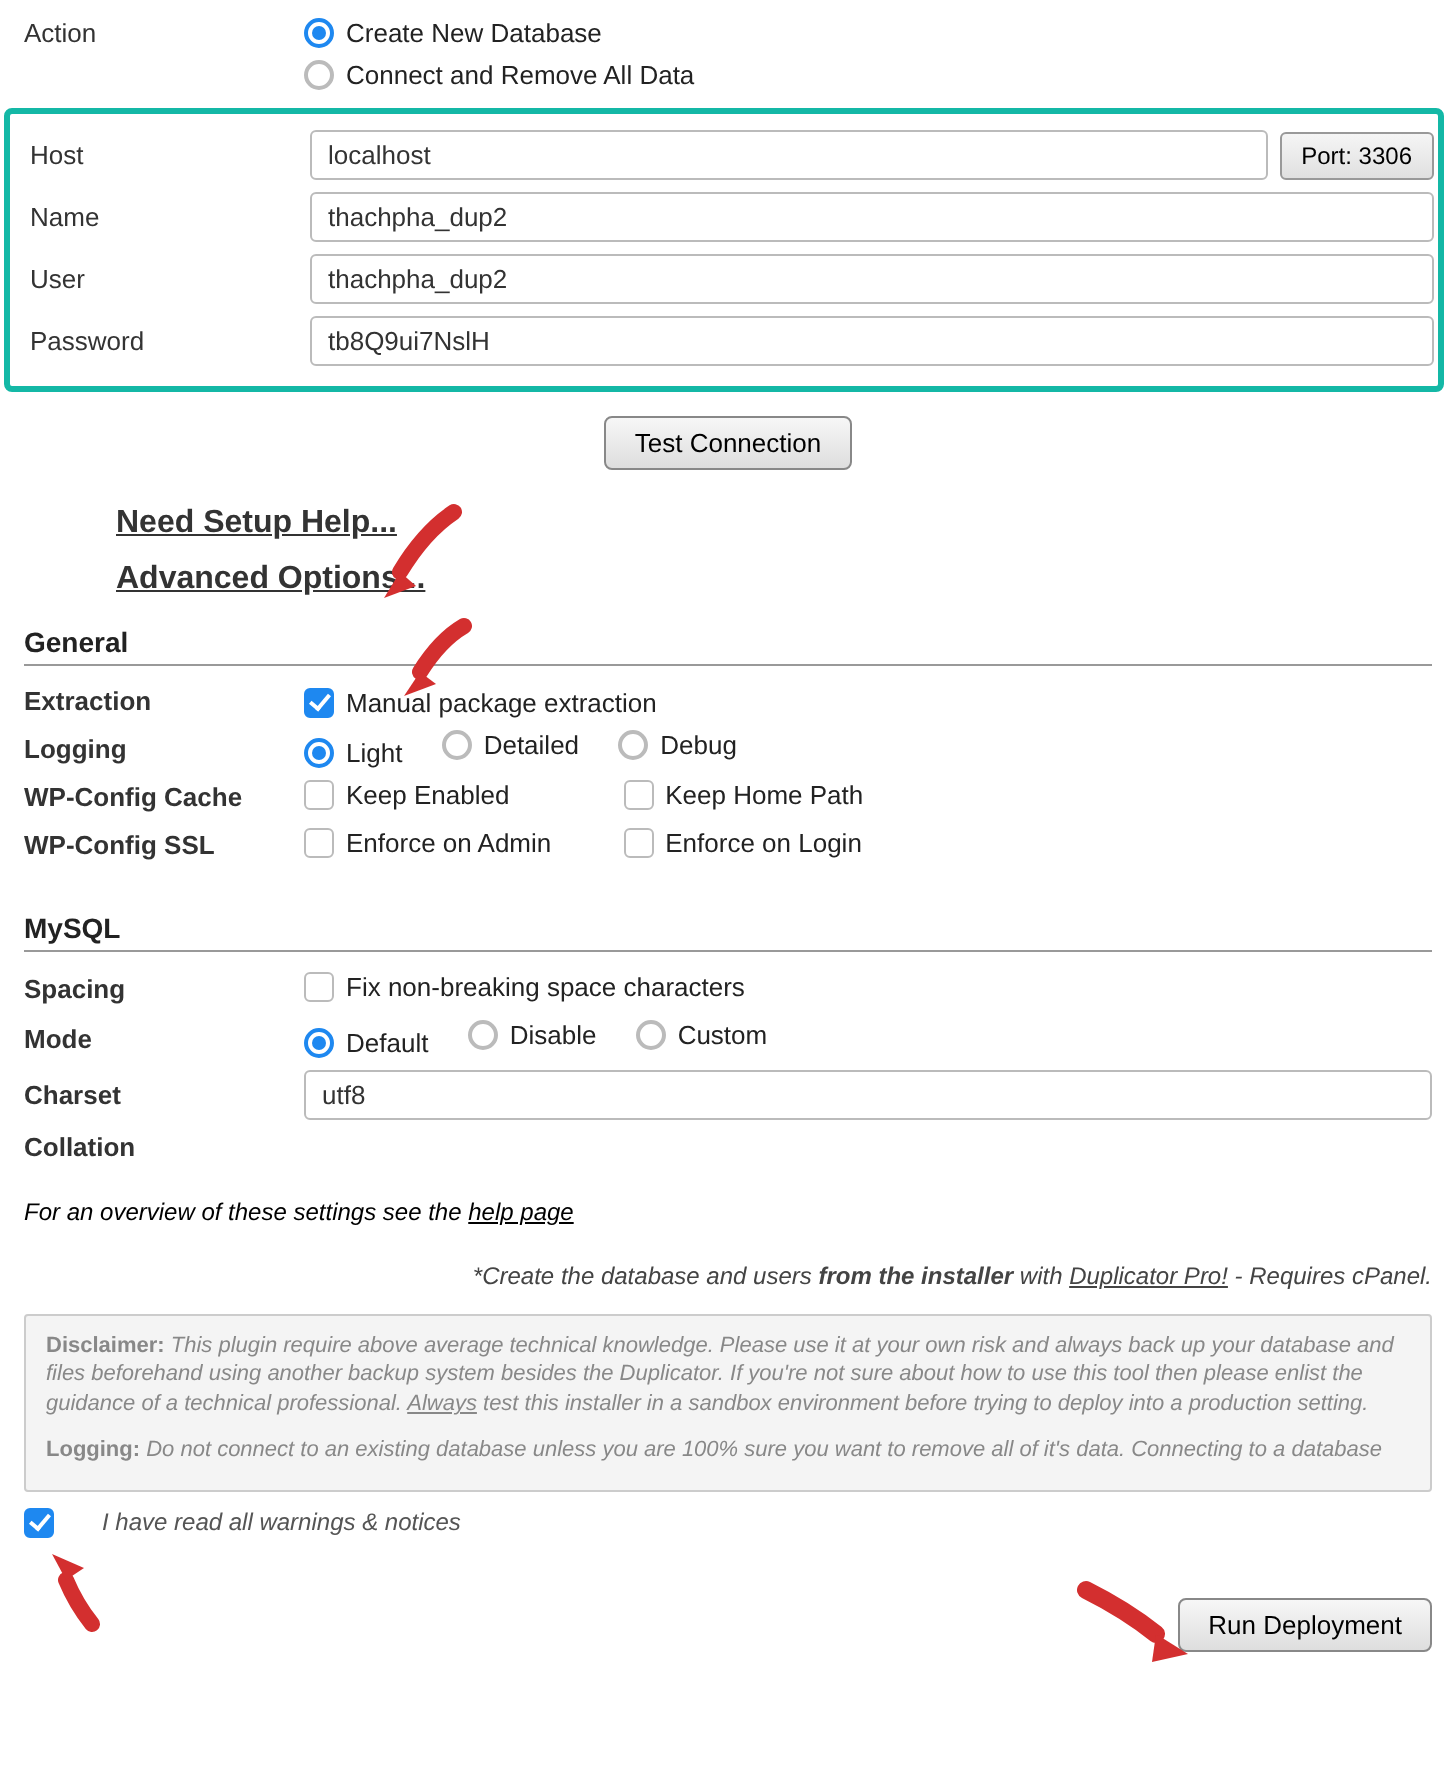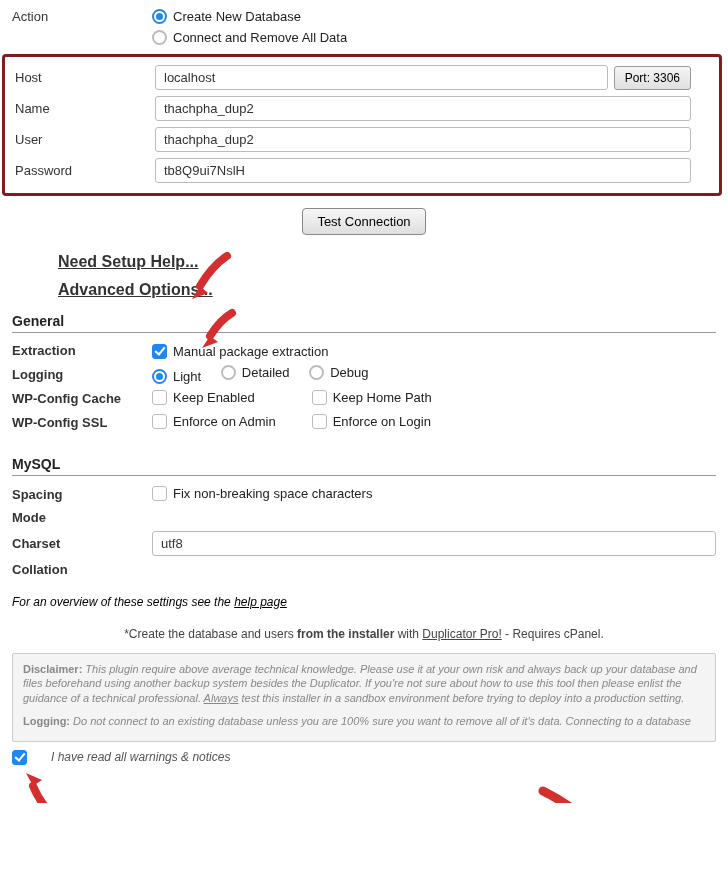--- a/index.html
+++ b/index.html
@@ -19,23 +19,23 @@
   }
   .form-label {
     width: 140px;
     flex-shrink: 0;
     color: #333;
   }
   .form-content {
     flex: 1;
   }
   .highlight-box {
-    border: 3px solid #7f1d1d;
+    border: 3px solid #14b8a6;
     border-radius: 4px;
-    padding: 8px 28px 4px 10px;
+    padding: 8px 2px 4px 10px;
     margin-left: -10px;
     margin-right: -6px;
   }
   input[type="text"] {
     width: 100%;
     padding: 4px 8px;
     font-size: 13px;
     border: 1px solid #bbb;
     border-radius: 3px;
     background: #fff;
@@ -176,24 +176,25 @@
     margin-top: 30px;
   }
   .arrow {
     position: absolute;
     pointer-events: none;
     z-index: 10;
   }
   .pos-rel { position: relative; }
   .form-label.bold { font-weight: bold; }
   .hint-line2 {
-    text-align: center;
+    text-align: right;
     font-size: 12px;
     color: #444;
     margin-bottom: 12px;
+    font-style: italic;
   }
   .hint-line2 .u { text-decoration: underline; }
 </style>
 </head>
 <body>
 
 <div class="form-row">
   <div class="form-label">Action</div>
   <div class="form-content">
     <label class="radio">
@@ -324,20 +325,34 @@
   <div class="form-content">
     <label class="check">
         <span class="check-box"></span>
         <span>Fix non-breaking space characters</span>
       </label>
   </div>
 </div>
 
 <div class="form-row">
   <div class="form-label bold">Mode</div>
+  <div class="form-content">
+    <label class="radio">
+        <span class="radio-circ sel"></span>
+        <span>Default</span>
+      </label>
+    <label class="radio">
+        <span class="radio-circ"></span>
+        <span>Disable</span>
+      </label>
+    <label class="radio">
+        <span class="radio-circ"></span>
+        <span>Custom</span>
+      </label>
+  </div>
 </div>
 
 <div class="form-row">
   <div class="form-label bold">Charset</div>
   <div class="form-content">
     <input type="text" value="utf8" style="">
   </div>
 </div>
 
 <div class="form-row">
@@ -370,13 +385,14 @@
     <path d="M28 40 Q20 30 15 18" stroke="#d32f2f" stroke-width="8" fill="none" stroke-linecap="round"></path>
     <path d="M15 18 L8 5 L24 12 Z" fill="#d32f2f"></path>
   </svg>
 </div>
 
 <div class="run-row pos-rel">
   <svg class="arrow" style="right:118px; top:-12px;" width="60" height="50" viewBox="0 0 60 50">
     <path d="M5 8 Q25 18 40 30" stroke="#d32f2f" stroke-width="9" fill="none" stroke-linecap="round"></path>
     <path d="M40 30 L56 40 L38 44 Z" fill="#d32f2f"></path>
   </svg>
+  <button class="btn">Run Deployment</button>
 </div>
 
 </body></html>

